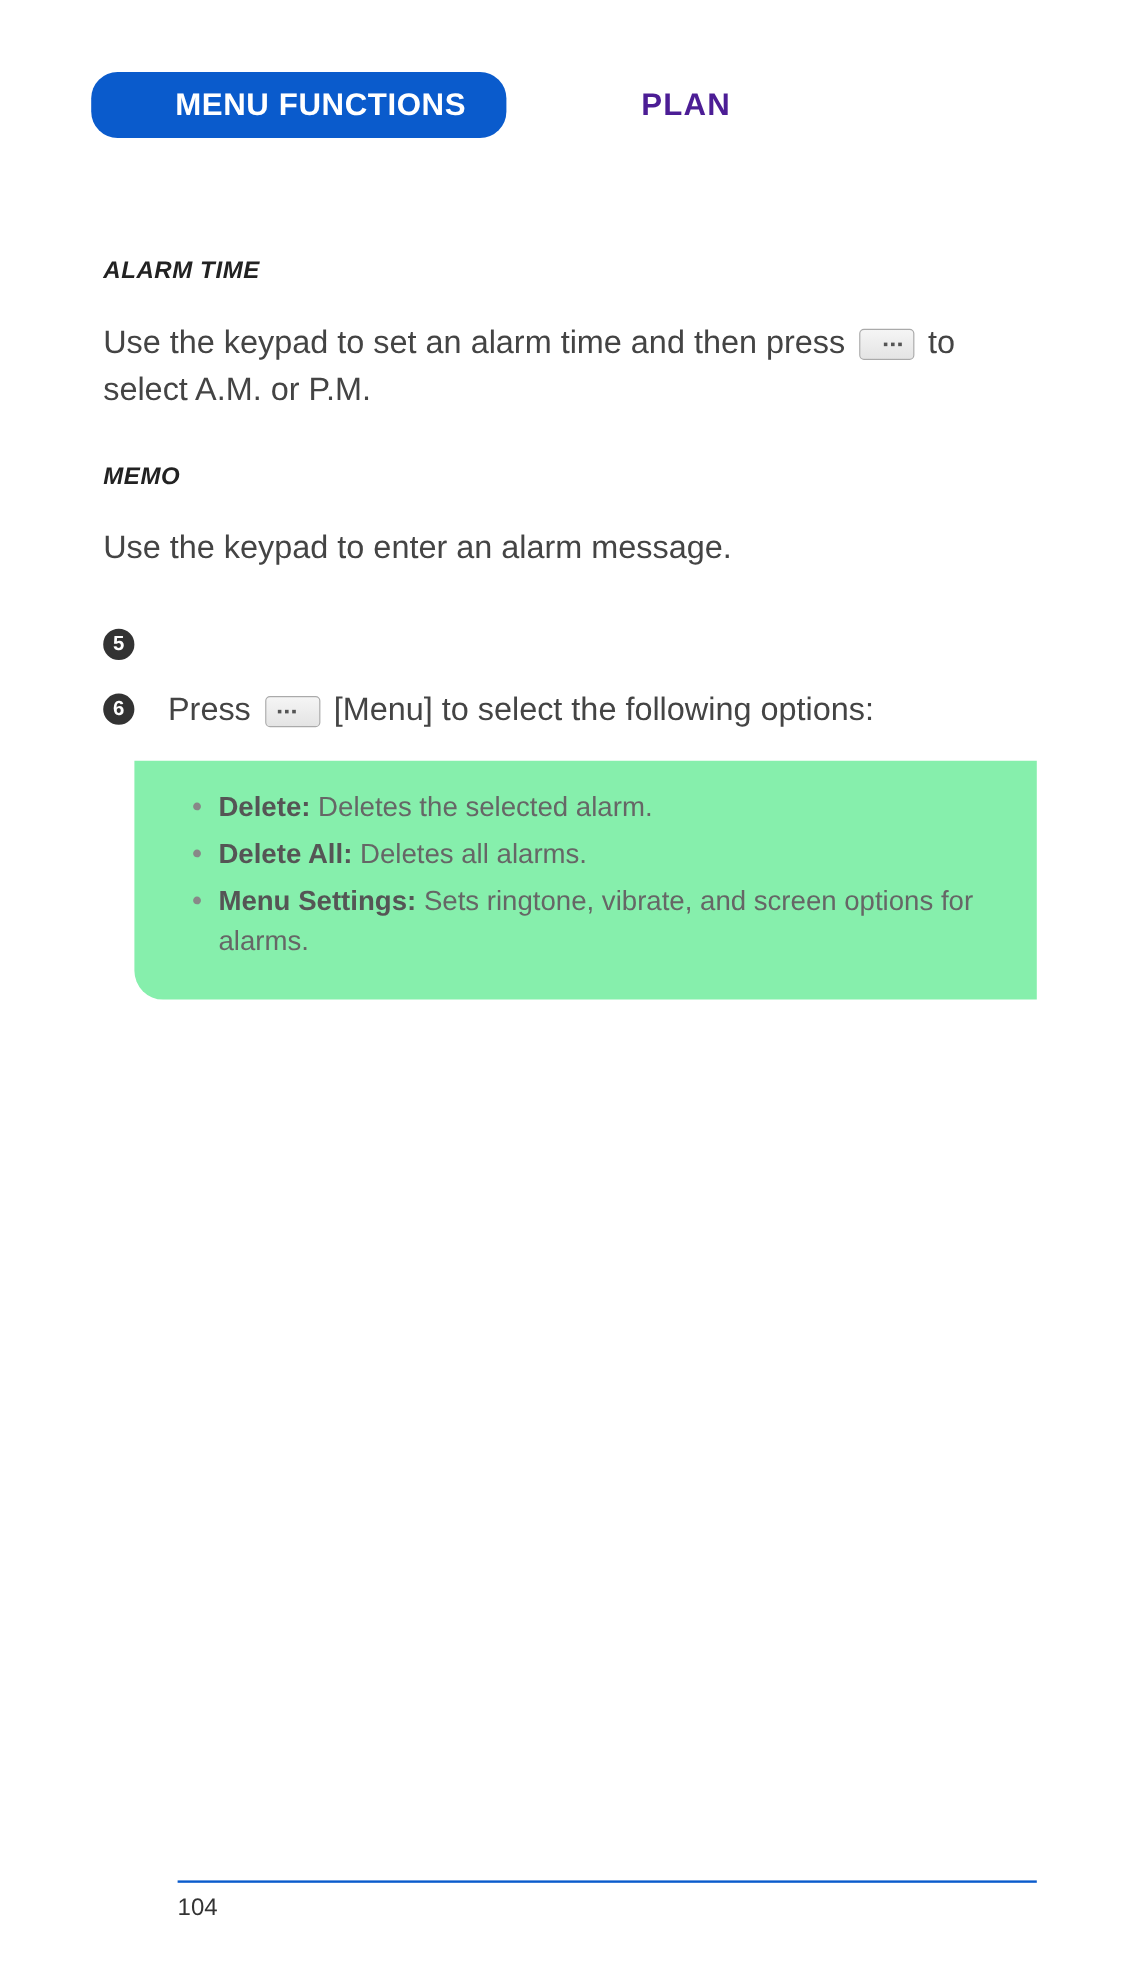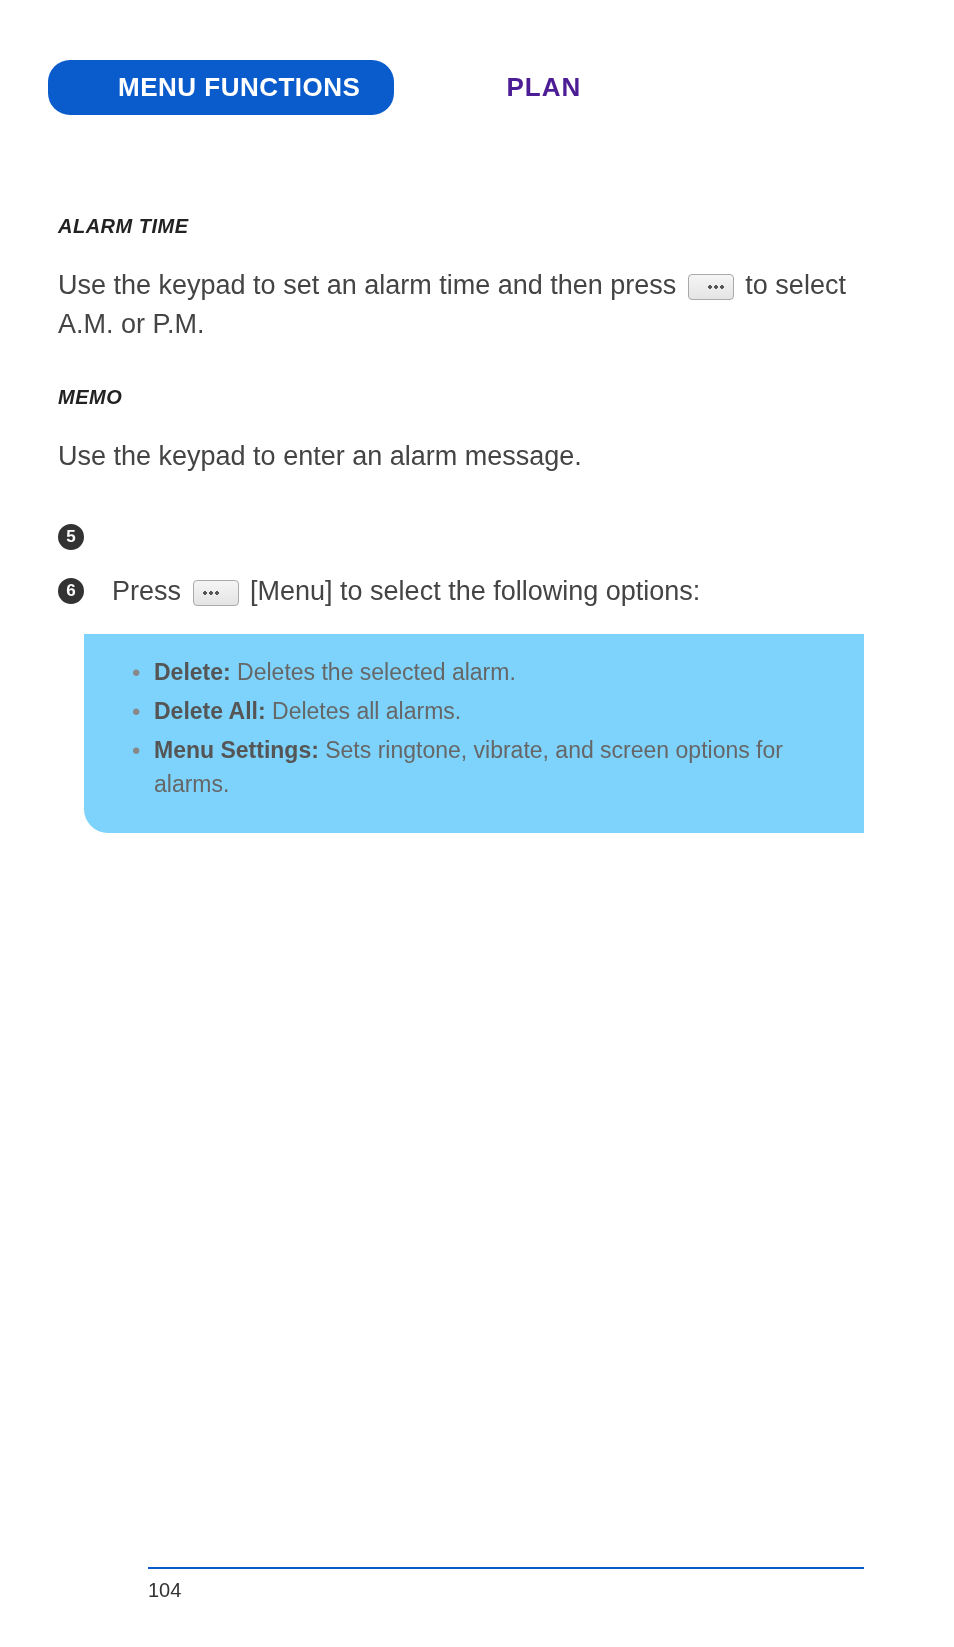--- a/index.html
+++ b/index.html
@@ -1,17 +1,17 @@
 <!DOCTYPE html>
 <html><head>
 <meta charset="utf-8">
 <style>
   * { box-sizing: border-box; margin: 0; padding: 0; }
   html, body { width: 954px; height: 1647px; background: #fff; font-family: "Helvetica Neue", Helvetica, Arial, sans-serif; color: #333; }
-  .page { position: relative; width: 954px; height: 1647px; padding: 60px 90px 0 48px; }
+  .page { position: relative; width: 954px; height: 1647px; padding: 60px 90px 0 76px; }
   .header { display: flex; align-items: center; margin-bottom: 100px; }
   .tab { background: #0a5bcc; color: #fff; font-weight: 700; font-size: 26px; letter-spacing: 0.5px; padding: 12px 34px 12px 70px; border-radius: 22px; }
   .plan { color: #4c1d95; font-weight: 700; font-size: 26px; letter-spacing: 1px; margin-left: 112px; }
   .content { padding-left: 10px; }
   .section-title { font-style: italic; font-weight: 700; font-size: 20px; letter-spacing: 0.5px; margin-bottom: 28px; color: #222; }
   .body-text { font-size: 27px; line-height: 1.45; color: #444; margin-bottom: 42px; }
   .inline-key {
     display: inline-block;
     width: 46px; height: 26px;
     vertical-align: middle;
@@ -38,21 +38,21 @@
     display: inline-flex; align-items: center; justify-content: center;
     width: 26px; height: 26px; border: 2px solid #333; border-radius: 50%;
     font-size: 17px; font-weight: 700; color: #333; background: #333;
     margin-right: 28px; margin-top: 6px; flex-shrink: 0;
     position: relative;
   }
   .circ-num span { color: #fff; }
   .option-box {
     margin-left: 26px;
     margin-top: 4px;
-    background: #7dd3fc;
+    background: #86efac;
     border-radius: 0 0 0 24px;
     padding: 22px 28px 26px 48px;
   }
   .option-box ul { list-style: none; }
   .option-box li { font-size: 23px; color: #666; line-height: 1.45; margin-bottom: 6px; position: relative; padding-left: 22px; }
   .option-box li::before { content: "•"; color: #888; position: absolute; left: 0; font-size: 24px; }
   .option-box .bold { font-weight: 700; color: #555; }
   .footer {
     position: absolute; bottom: 45px; left: 100px; right: 90px;
     border-top: 2px solid #0a5bcc; padding-top: 10px;

